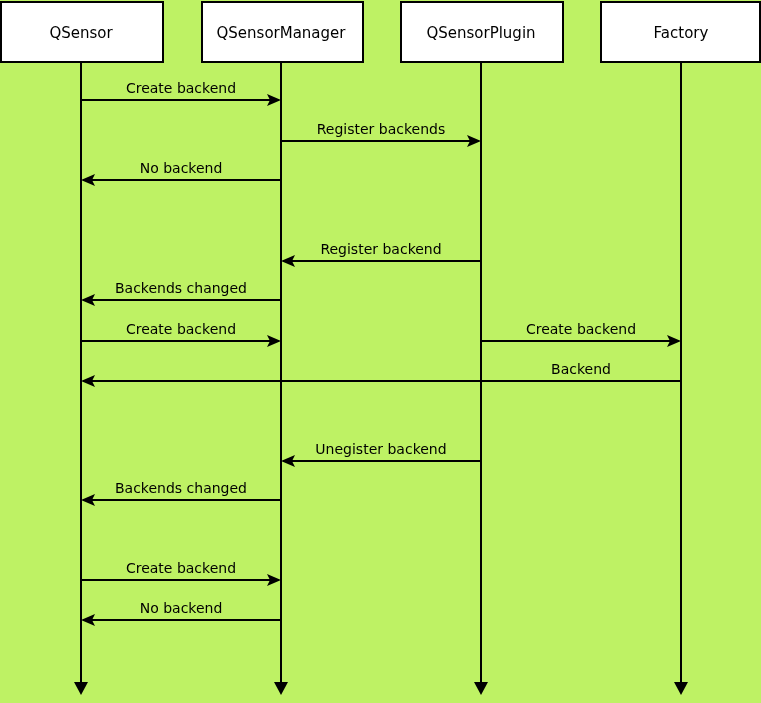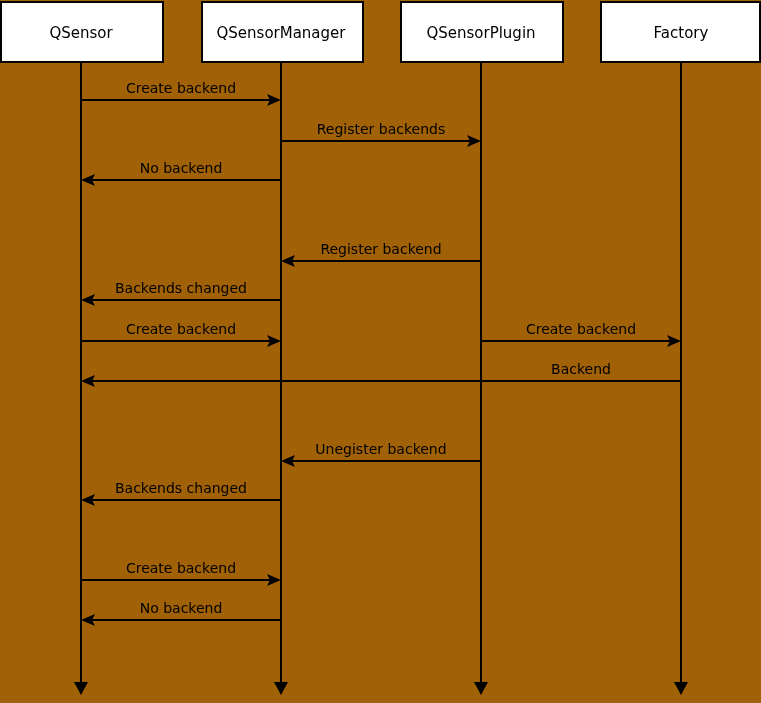--- a/index.html
+++ b/index.html
@@ -10,21 +10,21 @@
   body {
     font-family: "DejaVu Sans", "Liberation Sans", sans-serif;
     width: 761px;
     height: 703px;
     overflow: hidden;
   }
   #diagram-root {
     position: relative;
     width: 761px;
     height: 703px;
-    background: #a16207;
+    background: #bef264;
   }
   #diagram-svg {
     position: absolute;
     top: 0;
     left: 0;
     display: block;
   }
   .participant-label {
     font-family: "DejaVu Sans", "Liberation Sans", sans-serif;
     font-size: 15px;

